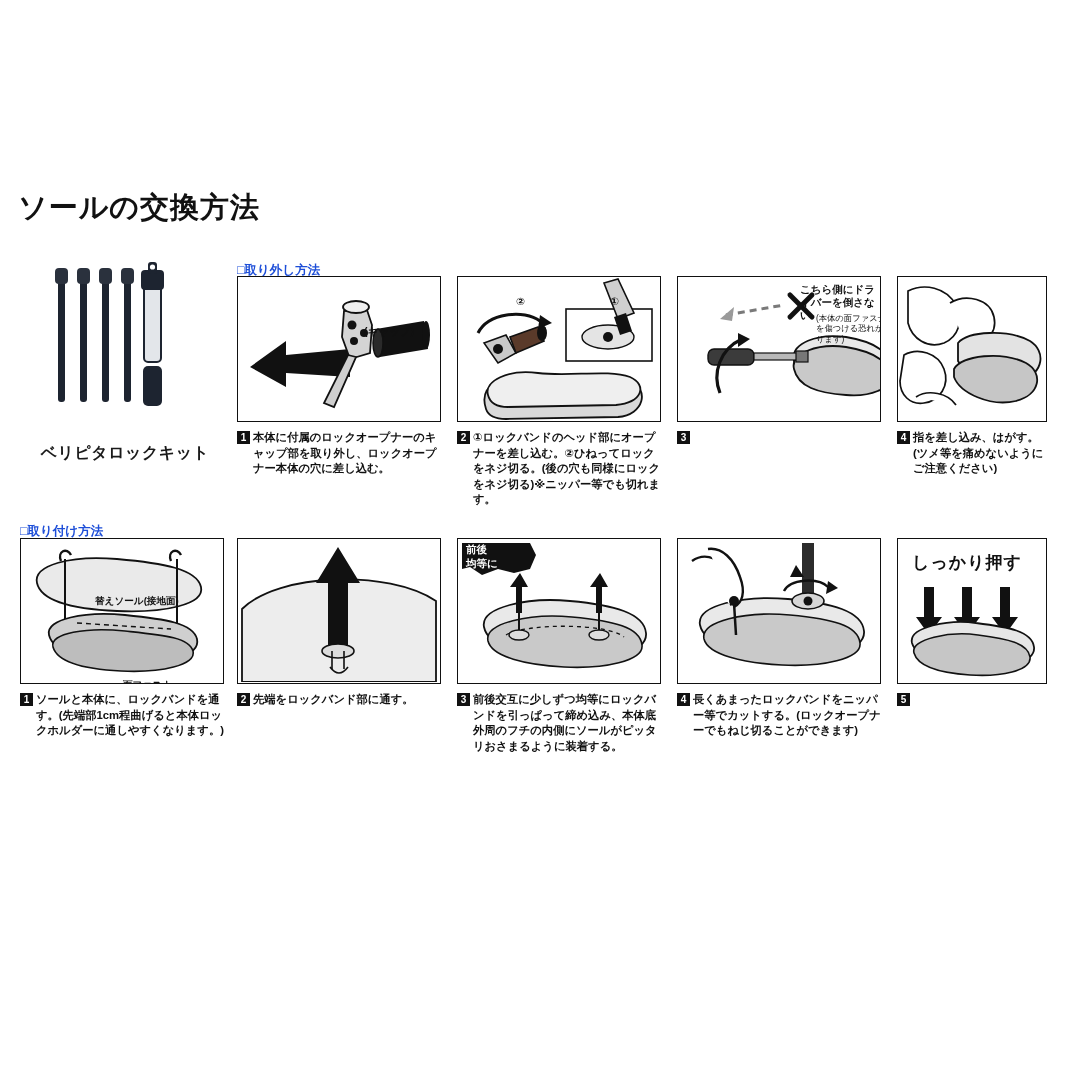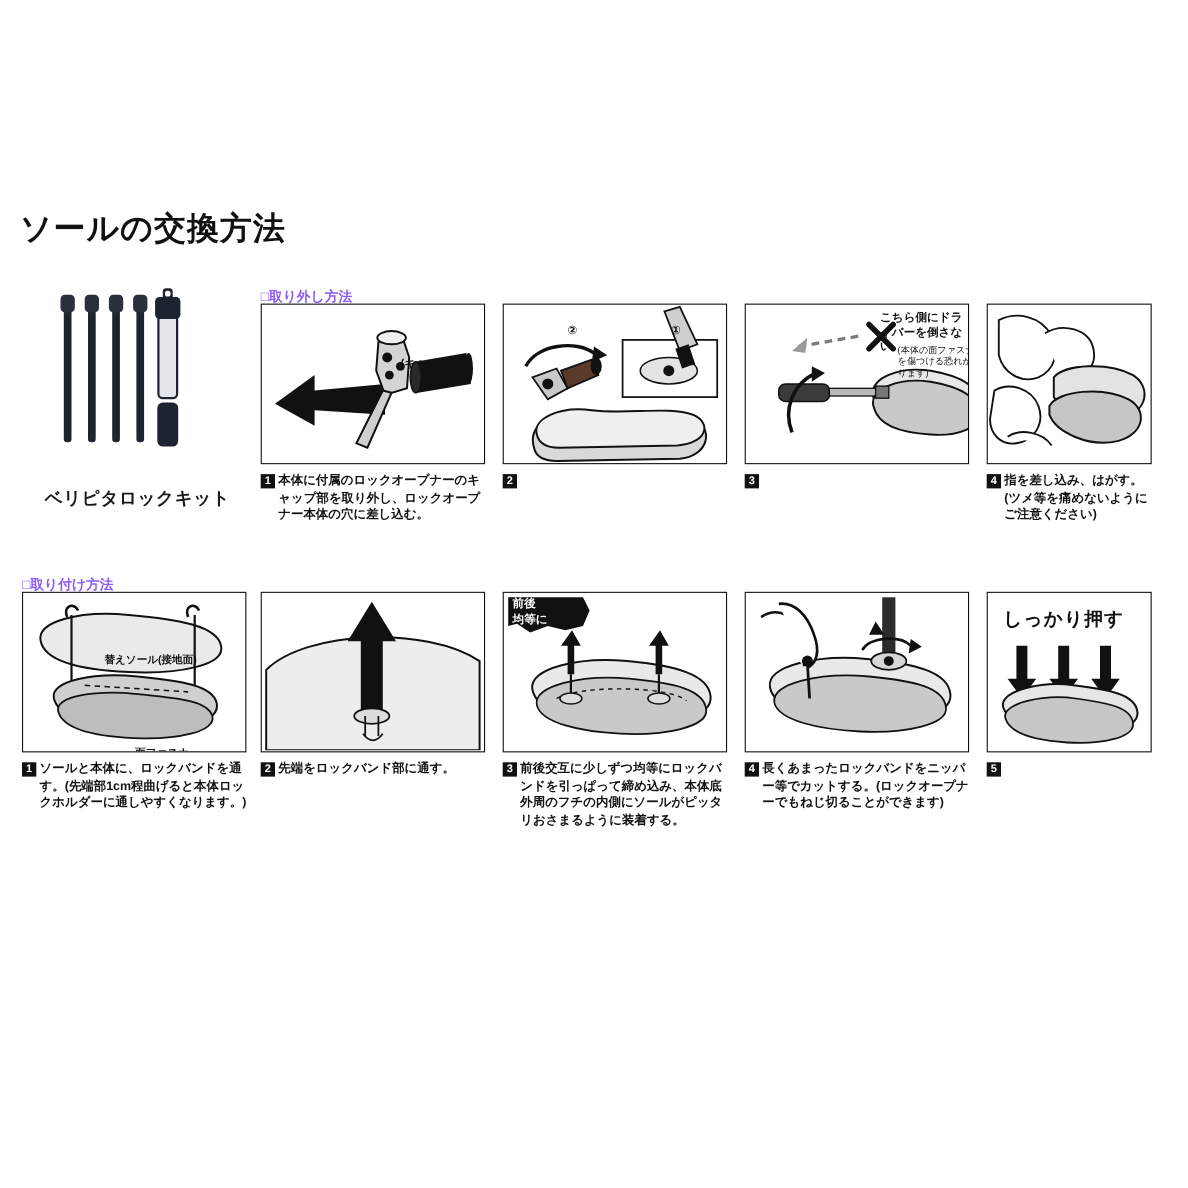--- a/index.html
+++ b/index.html
@@ -62,21 +62,21 @@
     font-size: 10px;
     line-height: 13px;
     text-align: center;
     font-weight: bold;
   }
 
   .section-head {
     position: absolute;
     font-size: 12.5px;
     font-weight: bold;
-    color: #8b5cf6;
+    color: #1d4ed8;
   }
 
   .kit-label {
     position: absolute;
     font-size: 16px;
     font-weight: bold;
     letter-spacing: 0.5px;
   }
 
   
@@ -182,20 +182,21 @@
       <circle cx="150" cy="60" r="5" fill="#111"></circle>
 
       <path d="M146 6 L160 2 L176 36 L160 42 Z" fill="#cfcfcf" stroke="#111" stroke-width="1.6"></path>
       <path d="M156 40 L168 36 L174 54 L162 58 Z" fill="#111"></path>
     </svg>
     <div class="inpanel" style="left:58px; top:18px;">②</div>
     <div class="inpanel" style="left:152px; top:18px;">①</div>
   </div>
   <div class="caption" style="left:457px; top:430px; width:204px;">
     <span class="num">2</span>
+    <span>①ロックバンドのヘッド部にオープナーを差し込む。②ひねってロックをネジ切る。(後の穴も同様にロックをネジ切る)※ニッパー等でも切れます。</span>
   </div>
 
   <div class="panel" style="left:677px; top:276px; width:204px; height:146px;padding-left:20px;">
     <svg width="201" height="143" viewBox="0 0 201 143">
 
       <path d="M96 84 C92 66 120 56 148 60 C172 64 190 72 192 88 C194 104 172 112 148 110 C120 108 100 102 96 84 Z" fill="#e8e8e8" stroke="#111" stroke-width="1.8"></path>
       <path d="M96 92 C92 76 120 66 148 70 C172 74 190 82 192 98 C194 112 172 120 148 118 C120 116 100 110 96 92 Z" fill="#c9c9c9" stroke="#111" stroke-width="1.8"></path>
 
       <g>
         <rect x="10" y="72" width="46" height="16" rx="6" fill="#3b3b3b" stroke="#111" stroke-width="1.4"></rect>

